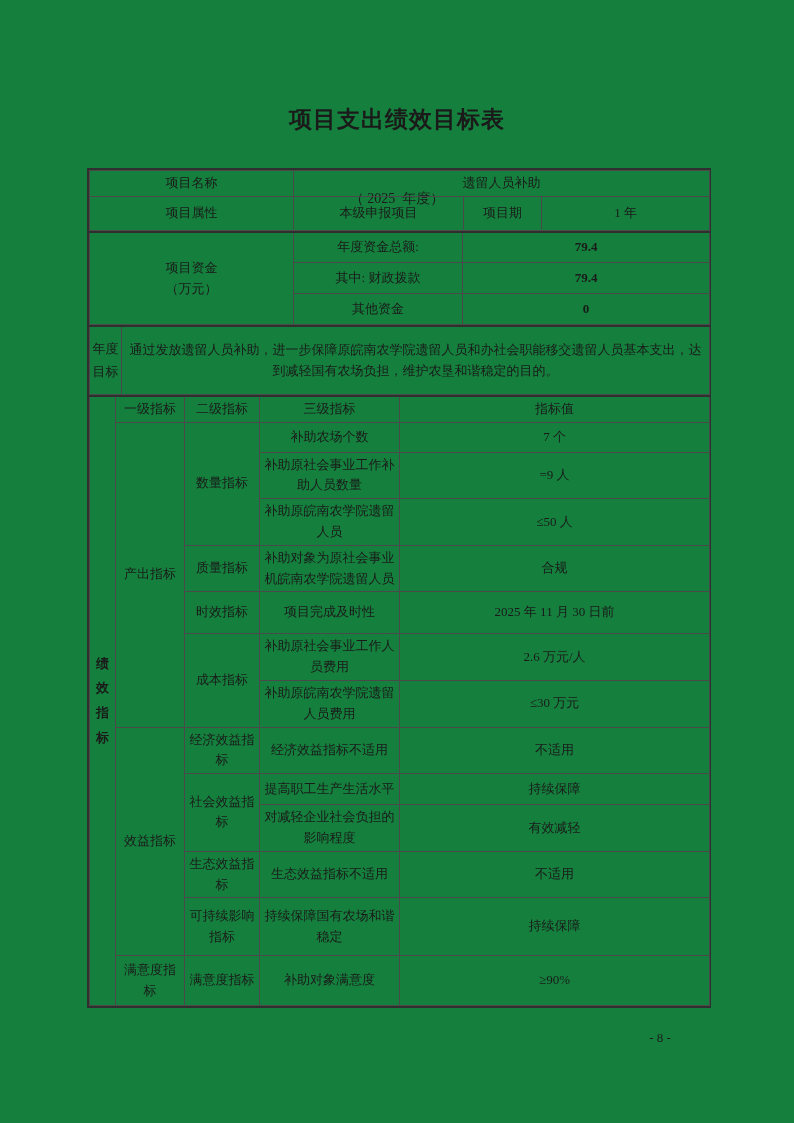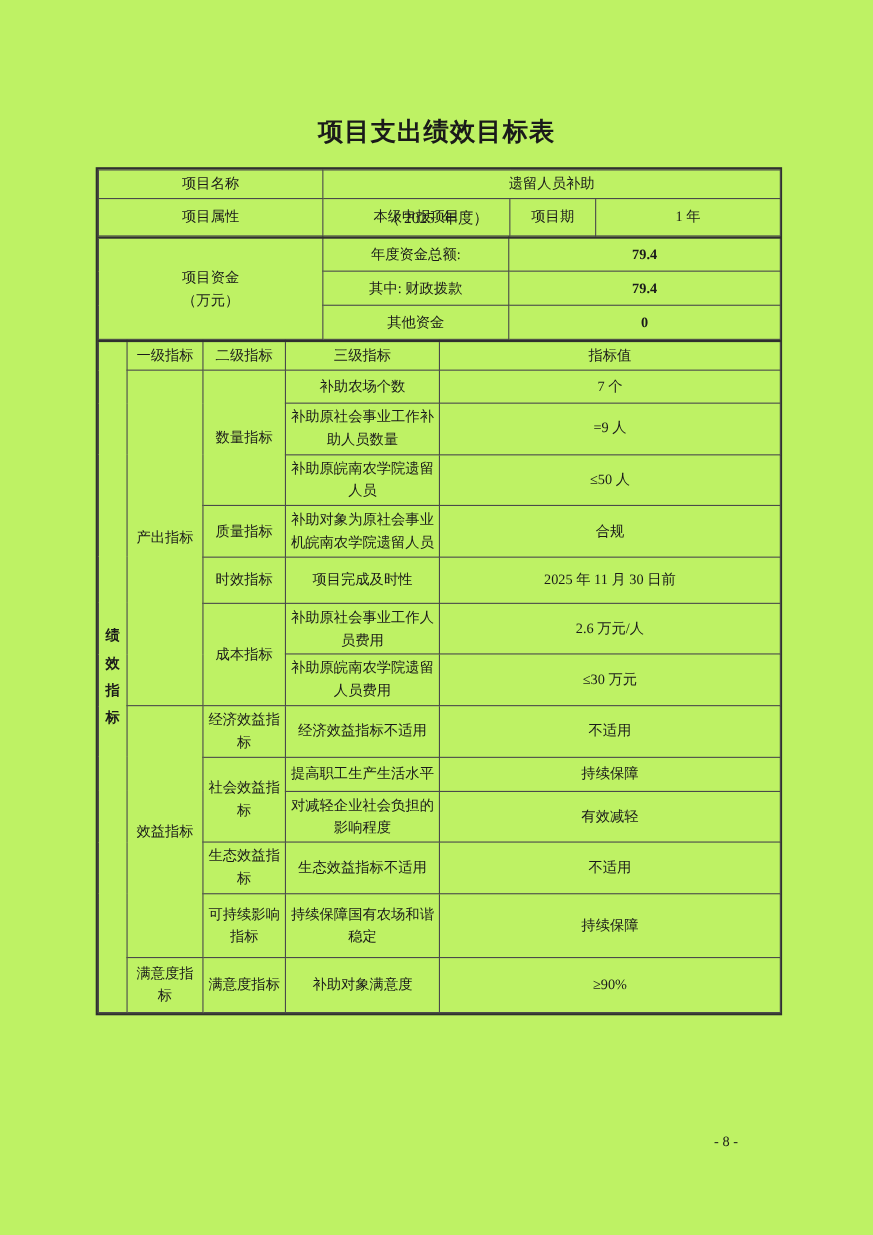--- a/index.html
+++ b/index.html
@@ -1,37 +1,37 @@
 <!DOCTYPE html>
 <html><head>
 <meta charset="utf-8">
 <style>
   html,body{margin:0;padding:0;}
   body{background:#888;}
   .doc{
     position:relative;
     width:794px;height:1123px;
-    background:#bef264;
+    background:#15803d;
     margin:0 auto;
     overflow:hidden;
     font-family:"Liberation Serif","DejaVu Serif",serif;
     color:#1a1a1a;
   }
   .doc-title{
     position:absolute;top:104px;left:0;width:100%;
     text-align:center;
     font-family:"Liberation Sans","DejaVu Sans",sans-serif;
     font-weight:bold;font-size:23px;letter-spacing:1px;
   }
   .doc-subtitle{
     position:absolute;top:146px;left:0;width:100%;
     text-align:center;font-size:14px;white-space:pre;margin-top:44px;
   }
   .tables{
-    position:absolute;top:152px;left:87px;width:620px;
+    position:absolute;top:168px;left:87px;width:620px;
     border:2px solid #2f2f2f;
   }
   table.tbl{
     border-collapse:collapse;table-layout:fixed;width:620px;
     font-size:13px;
   }
   table.tbl + table.tbl{border-top:2px solid #2f2f2f;}
   .tbl td{
     border:1px solid #4a4a4a;
     text-align:center;vertical-align:middle;
@@ -99,20 +99,34 @@
         <td class="al-indent">其中: 财政拨款</td>
         <td class="num">79.4</td>
       </tr>
       <tr style="height:31px">
         <td>其他资金</td>
         <td class="num">0</td>
       </tr>
     </tbody>
       </table>
 
+    <table class="tbl">
+      <colgroup>
+          <col style="width:32px">
+          <col style="width:588px">
+        </colgroup>
+      <tbody>
+          <tr style="height:68px">
+        <td style="padding:0">
+          <div class="v2text">年度目标</div>
+        </td>
+        <td class="goal-text">通过发放遗留人员补助，进一步保障原皖南农学院遗留人员和办社会职能移交遗留人员基本支出，达到减轻国有农场负担，维护农垦和谐稳定的目的。</td>
+      </tr>
+    </tbody>
+      </table>
 
     <table class="tbl">
       <colgroup>
           <col style="width:26px">
           <col style="width:69px">
           <col style="width:75px">
           <col style="width:140px">
           <col style="width:310px">
         </colgroup>
       <tbody>

